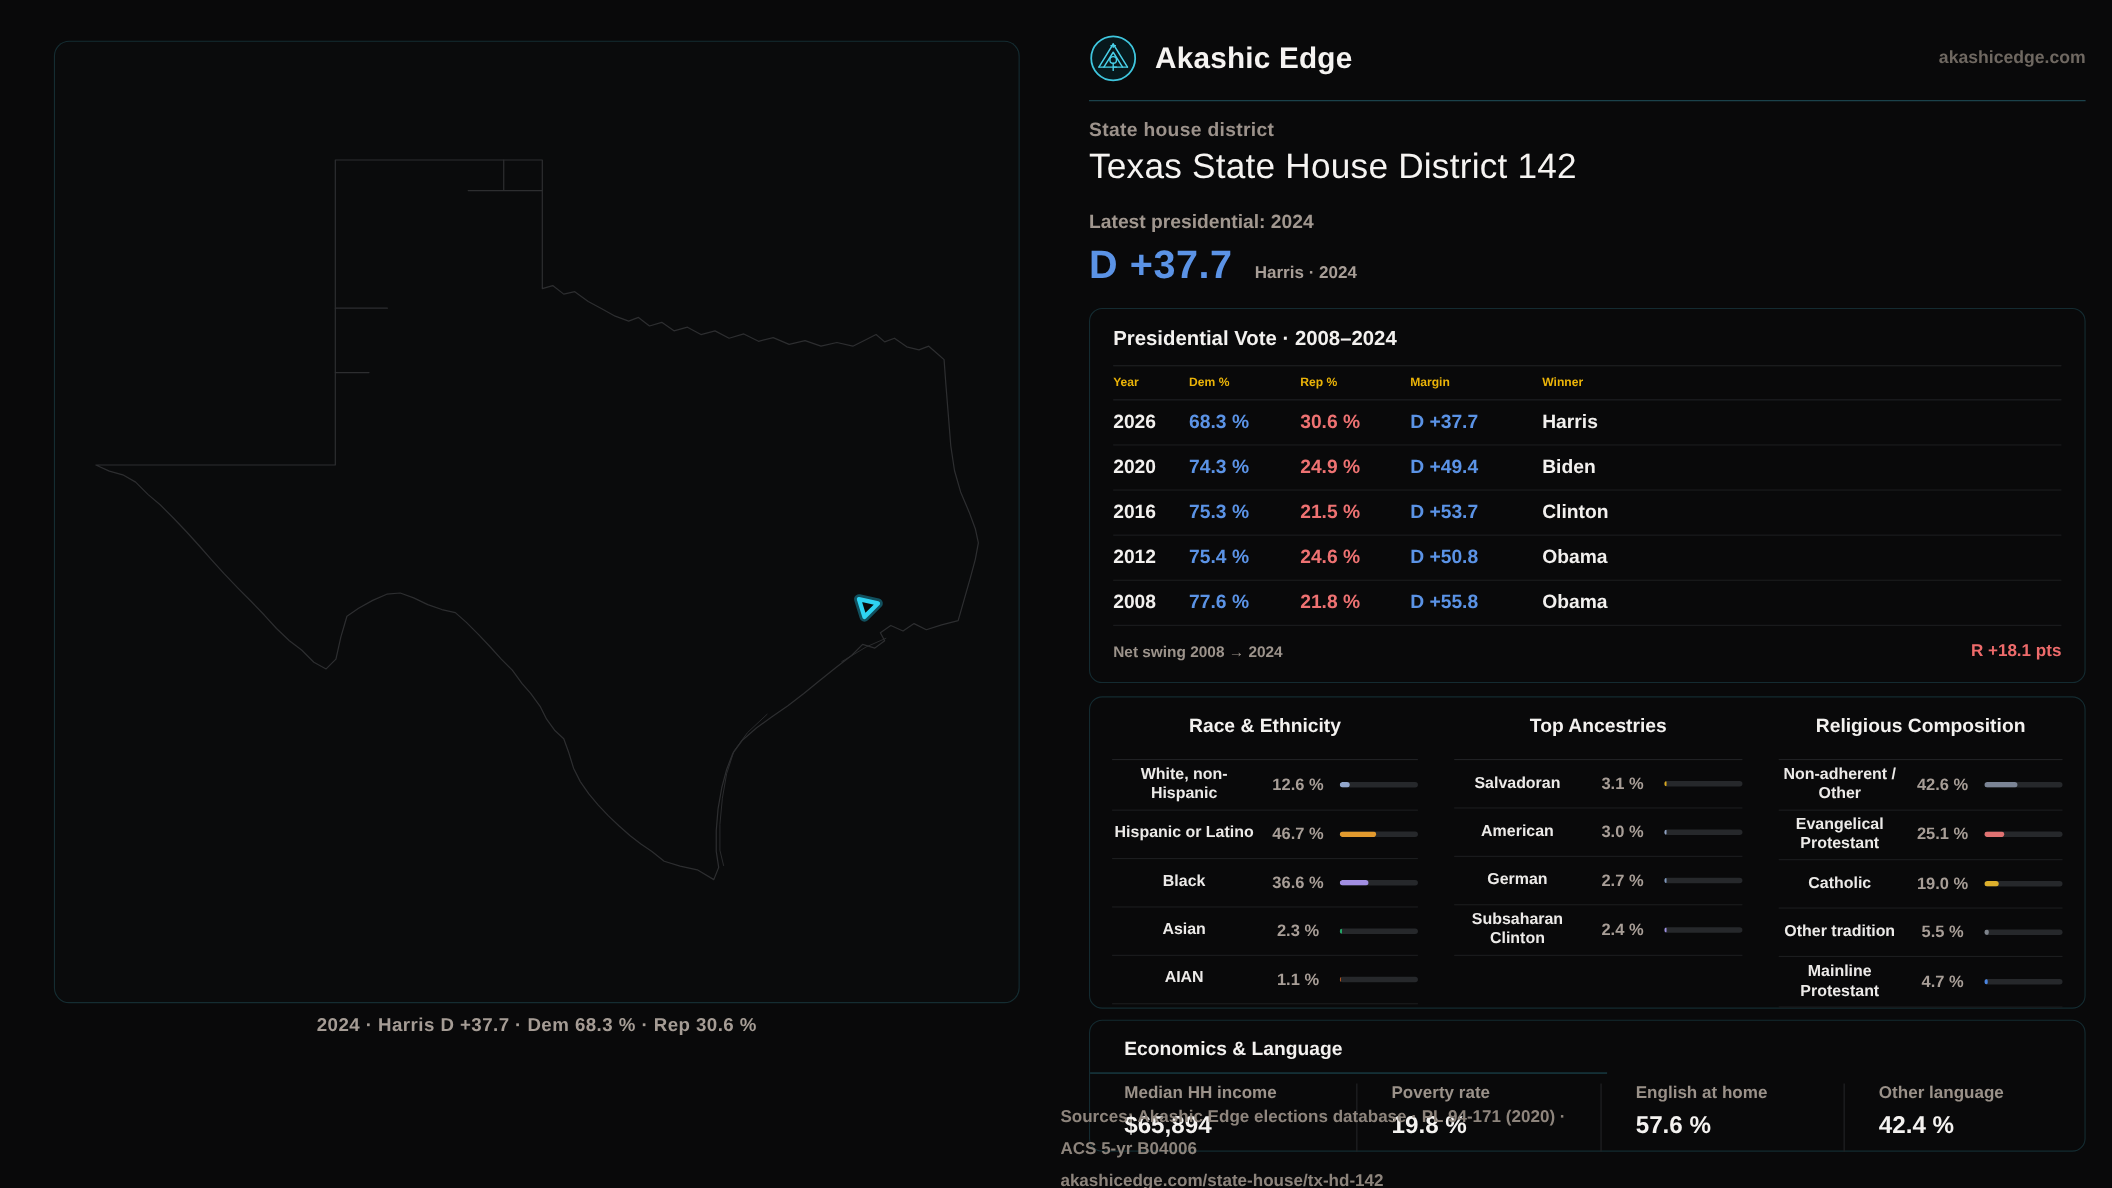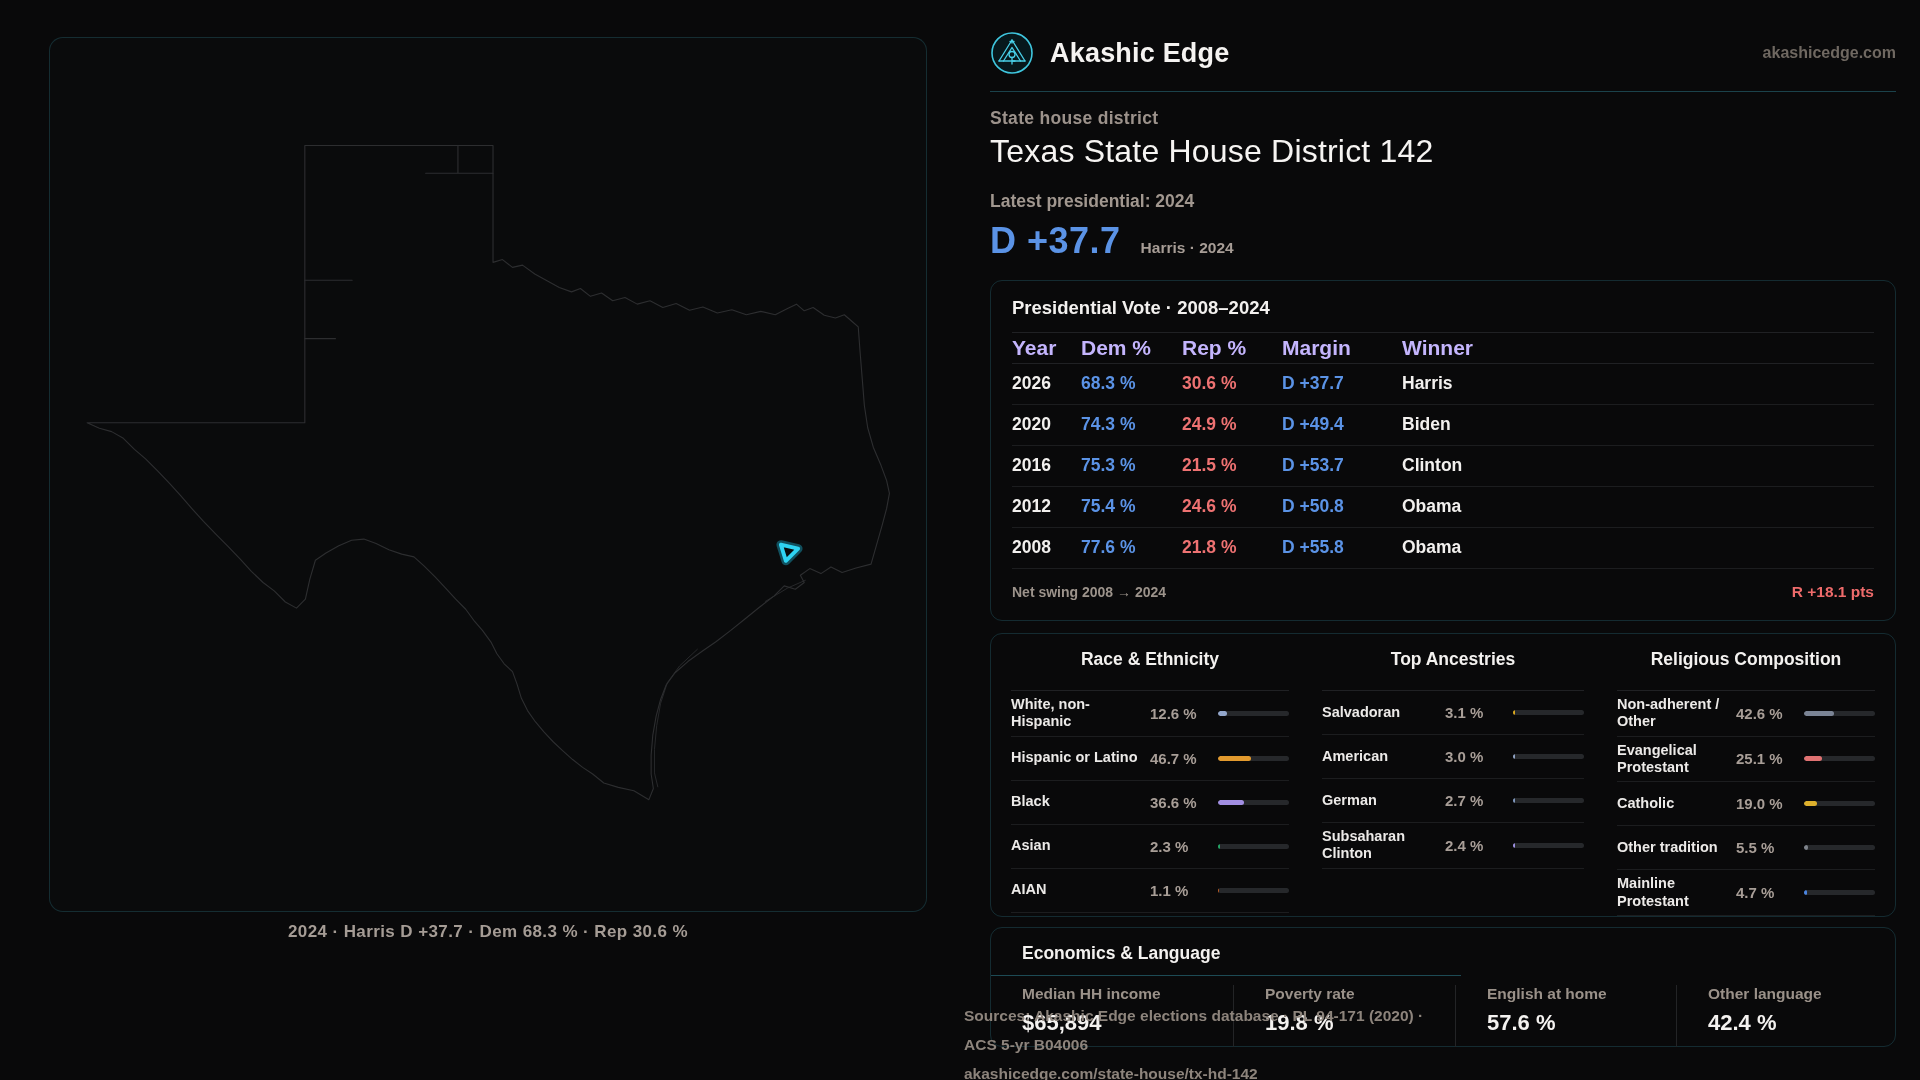--- a/index.html
+++ b/index.html
@@ -30,40 +30,40 @@
   .headline-context { margin-left:20px; font-size:15.5px; font-weight:700; color:#a79d96; }
 
   .card { border:1px solid rgba(70,200,230,0.18); border-radius:12px; }
 
   
   .vote-card { margin-top:16px; height:341px; padding:0 21px; }
   .vote-title { padding-top:16px; font-size:18.5px; font-weight:700; color:#f3f1ef; }
   .vote-head-divider { margin-top:13px; border-top:1px solid #202124; }
   .vt-grid { display:grid; grid-template-columns:69px 101px 100px 120px 1fr; align-items:center; }
   .vt-header { height:31px; border-bottom:1px solid #202124; }
-  .vt-header span { font-size:21px; color:#c4b5fd; font-weight:600; }
+  .vt-header span { font-size:11px; color:#eab308; font-weight:600; }
   .vt-row { height:41px; border-bottom:1px solid #1c1d1f; font-size:17.5px; font-weight:700; }
   .vt-row:last-of-type { border-bottom:1px solid #202124; }
   .cell-year { color:#f2f0ee; }
   .cell-dem { color:#5b93e6; }
   .cell-rep { color:#ee7272; }
   .cell-margin { color:#5b93e6; }
   .cell-winner { color:#f2f0ee; }
   .vt-footer { display:flex; justify-content:space-between; align-items:center; height:47px; }
   .net-swing-label { font-size:14px; font-weight:700; color:#9c938b; }
   .net-swing-value { font-size:15.5px; font-weight:700; color:#ee6b6b; }
 
   
   .demo-card { margin-top:12px; height:284px; padding:0 20px; display:grid;
                grid-template-columns:278px 262px 1fr; column-gap:33px; align-content:start; }
   .demo-col { padding-top:15px; }
   .demo-title { font-size:17.5px; font-weight:700; color:#f3f1ef; padding-bottom:20px;
                 border-bottom:1px solid #202124;text-align:center; }
   .demo-row { display:grid; grid-template-columns:1fr 60px 71px; column-gap:8px; align-items:center;
-              min-height:44px; padding:5px 0; border-bottom:1px solid #1c1d1f; }
+              min-height:44px; padding:5px 0; border-bottom:1px solid #1c1d1f;text-align:center; }
   .demo-label { font-size:14.5px; font-weight:700; color:#eceae8; line-height:1.2; }
   .demo-value { font-size:15px; color:#a89e97; font-weight:600; }
   .bar-track { height:5px; background:#26282b; border-radius:3px; overflow:hidden; }
   .bar-fill { height:5px; border-radius:3px; }
 
   
   .econ-card { margin-top:10px; height:120px; background:transparent; position:relative; }
   .econ-title { padding:15px 0 0 31px; font-size:17.5px; font-weight:700; color:#f3f1ef; }
   .econ-divider { margin-top:11px; width:52%; border-top:1px solid #1d4b55; }
   .econ-stats { display:grid; grid-template-columns:242px 222px 221px 1fr; margin-top:9px; height:62px; }

